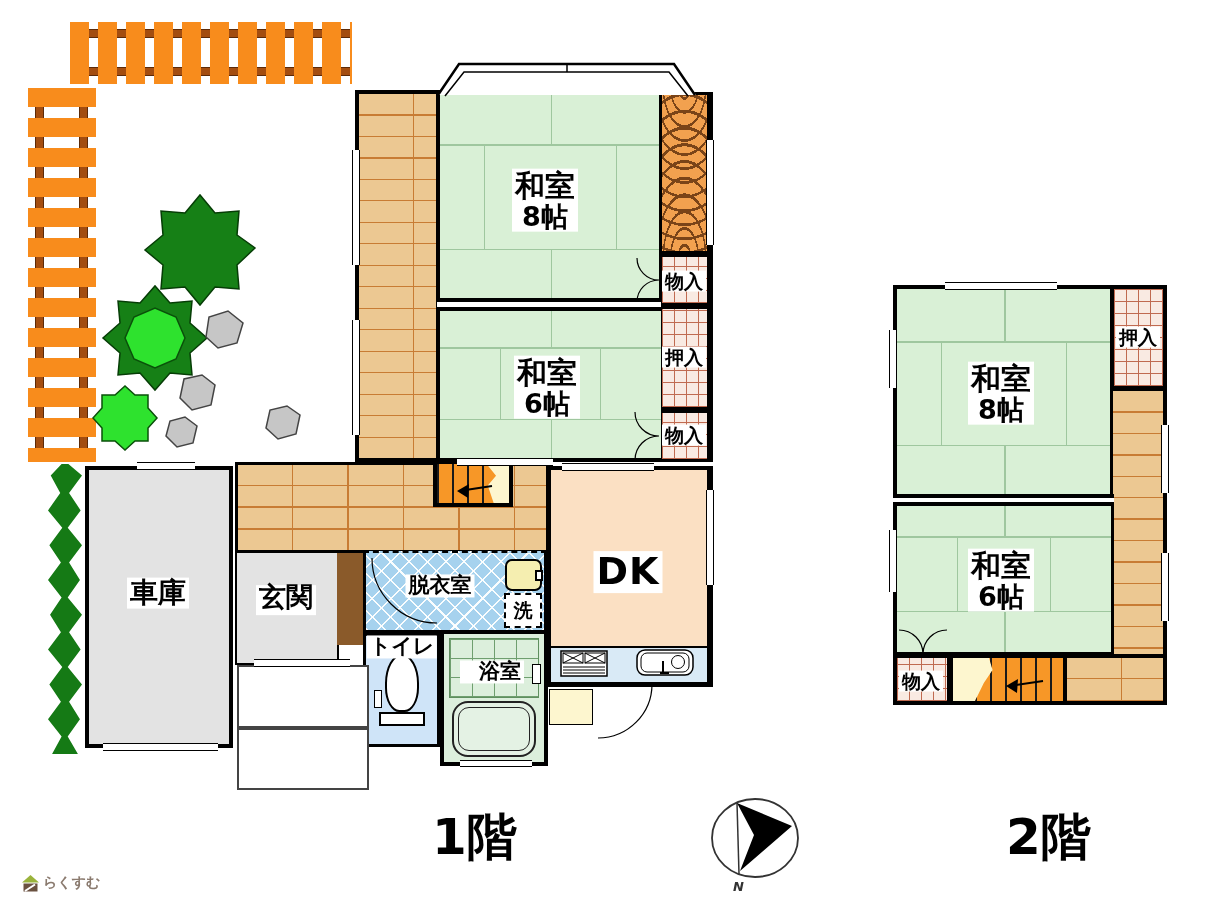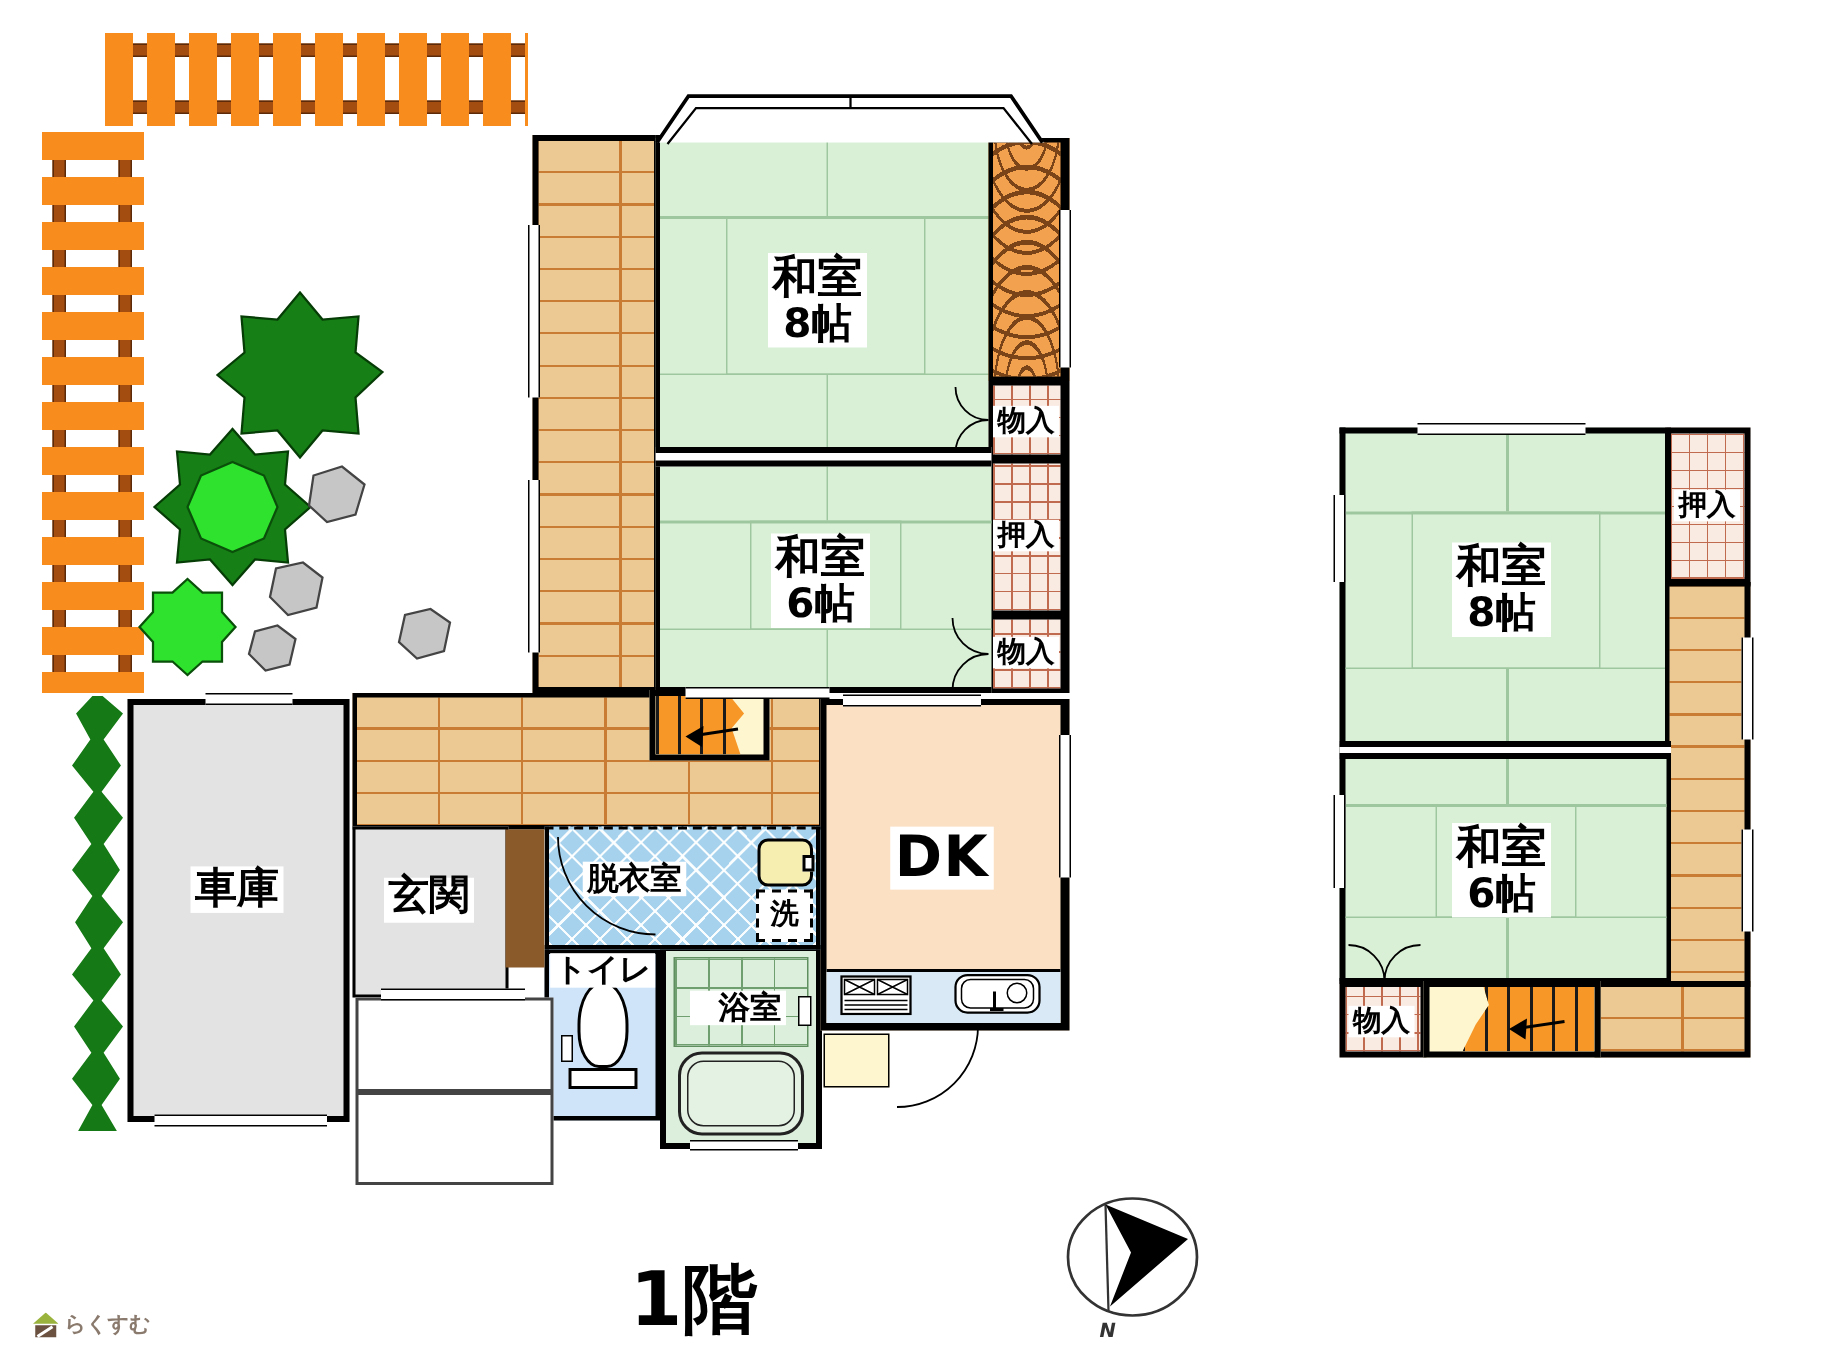--- a/index.html
+++ b/index.html
@@ -201,21 +201,21 @@
     <div class="rs">8帖</div>
   </div>
   <div class="chip" style="left:547px;top:387px;">
     <div class="rn">和室</div>
     <div class="rs">6帖</div>
   </div>
   <div class="chip sm" style="left:684px;top:281px;">物入</div>
   <div class="chip sm" style="left:684px;top:357px;">押入</div>
   <div class="chip sm" style="left:684px;top:435px;">物入</div>
   <div class="chip dk-lbl" style="left:628px;top:572px;">DK</div>
-  <div class="chip md" style="left:423px;top:586px;">脱衣室</div>
+  <div class="chip md" style="left:440px;top:586px;">脱衣室</div>
   <div class="chip sm" style="left:523px;top:610px;background:transparent;">洗</div>
   <div class="chip md" style="left:402px;top:647px;">トイレ</div>
   <div class="chip md" style="left:492px;top:672px;padding-left:19px;">浴室</div>
   <div class="chip" style="left:286px;top:600px;font-size:27px;font-family:Liberation Mono, monospace;">玄関</div>
   <div class="chip" style="left:158px;top:593px;font-size:28px;">車庫</div>
 
   <div class="room tatami" style="left:893px;top:285px;width:221px;height:213px;border-bottom-width:0;border-right-width:3px;">
     <div class="ml" style="left:0;right:0;top:52px;height:1.5px;"></div>
     <div class="ml" style="left:50%;top:0;width:1.5px;height:52px;"></div>
     <div class="ml" style="left:0;right:0;bottom:52px;height:1.5px;"></div>
@@ -254,21 +254,22 @@
     <div class="rn">和室</div>
     <div class="rs">8帖</div>
   </div>
   <div class="chip" style="left:1001px;top:580px;">
     <div class="rn">和室</div>
     <div class="rs">6帖</div>
   </div>
   <div class="chip sm" style="left:1138px;top:337px;">押入</div>
   <div class="chip sm" style="left:921px;top:681px;">物入</div>
 
-  <div class="floor-title" style="left:420px;top:804px;margin-top:29px;">1階</div>
+  <div class="floor-title" style="left:432px;top:804px;">1階</div>
+  <div class="floor-title" style="left:1006px;top:804px;">2階</div>
 
   <svg class="abs" style="left:706px;top:795px;z-index:8;" width="100" height="105" viewBox="0 0 100 105">
     <ellipse cx="49" cy="43" rx="43" ry="39" fill="#fff" stroke="#333" stroke-width="1.8"></ellipse>
     <line x1="31" y1="8" x2="33" y2="79" stroke="#333" stroke-width="1.5"></line>
     <polygon points="31,8 86,31 34,76 48,40" fill="#000"></polygon>
     <text x="27" y="96" font-size="13" font-style="italic" font-weight="bold" fill="#333">N</text>
   </svg>
 
   <div id="watermark">
     <svg width="17" height="17" viewBox="0 0 17 17">

